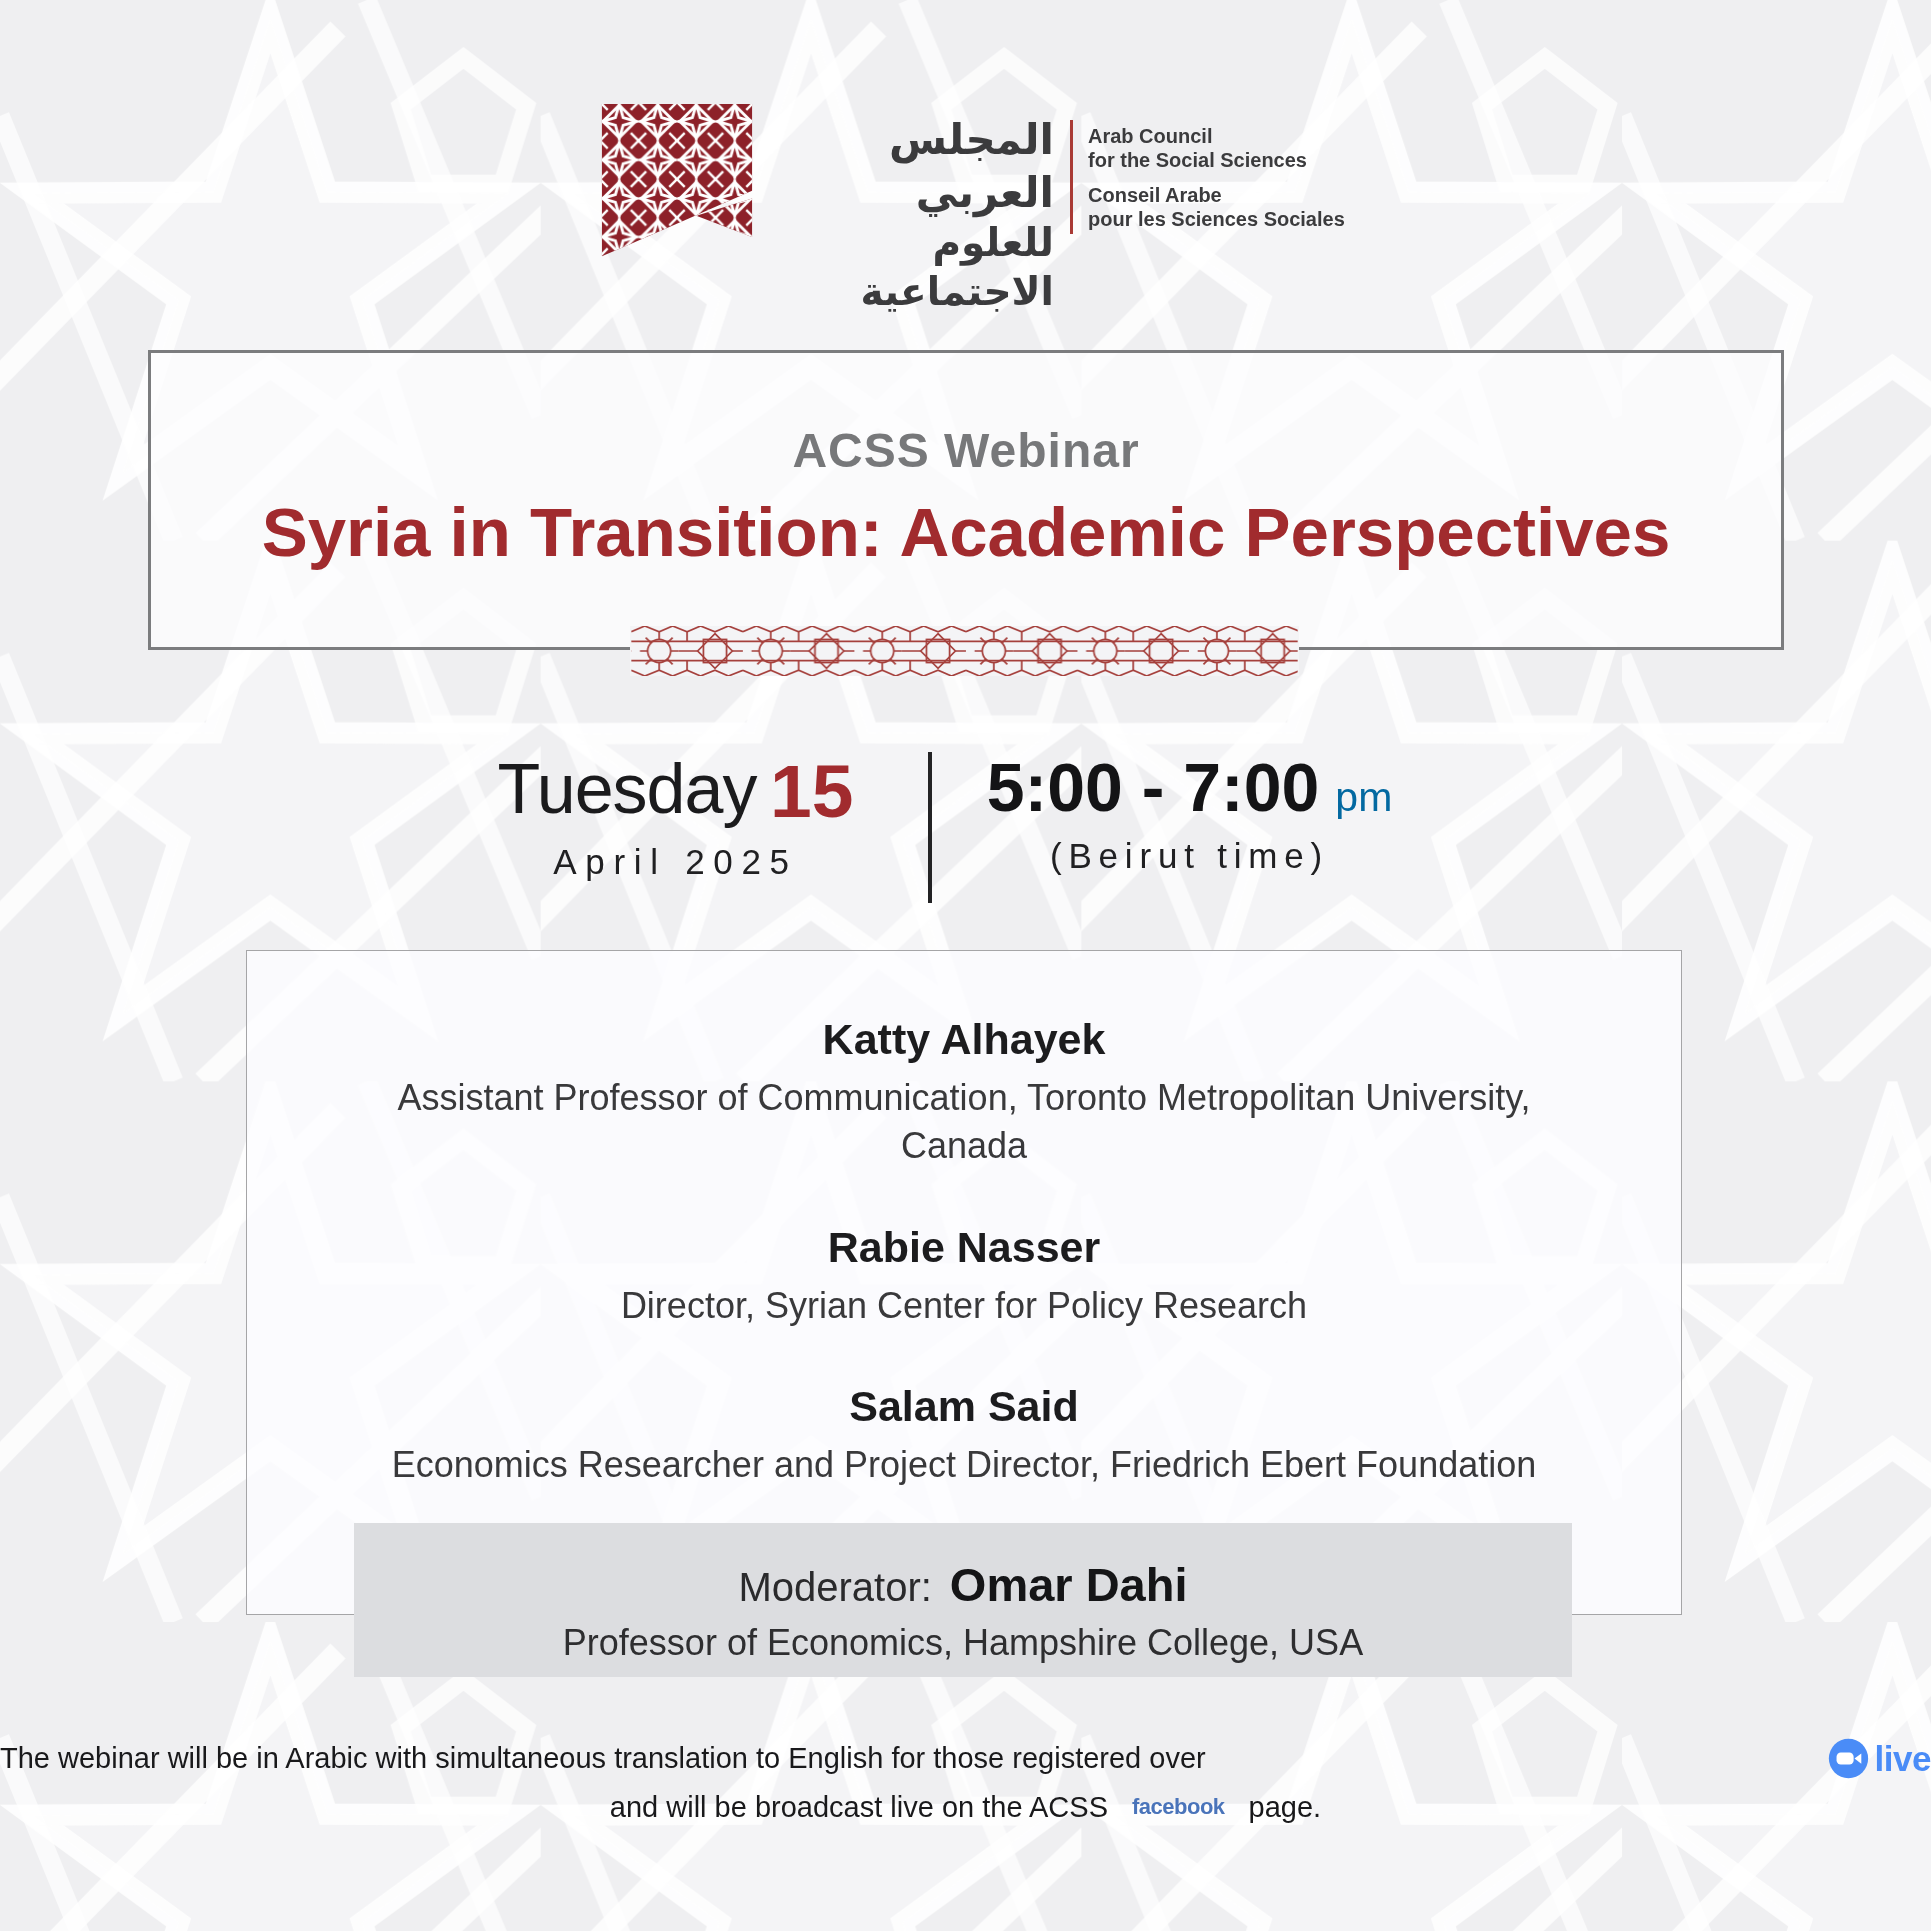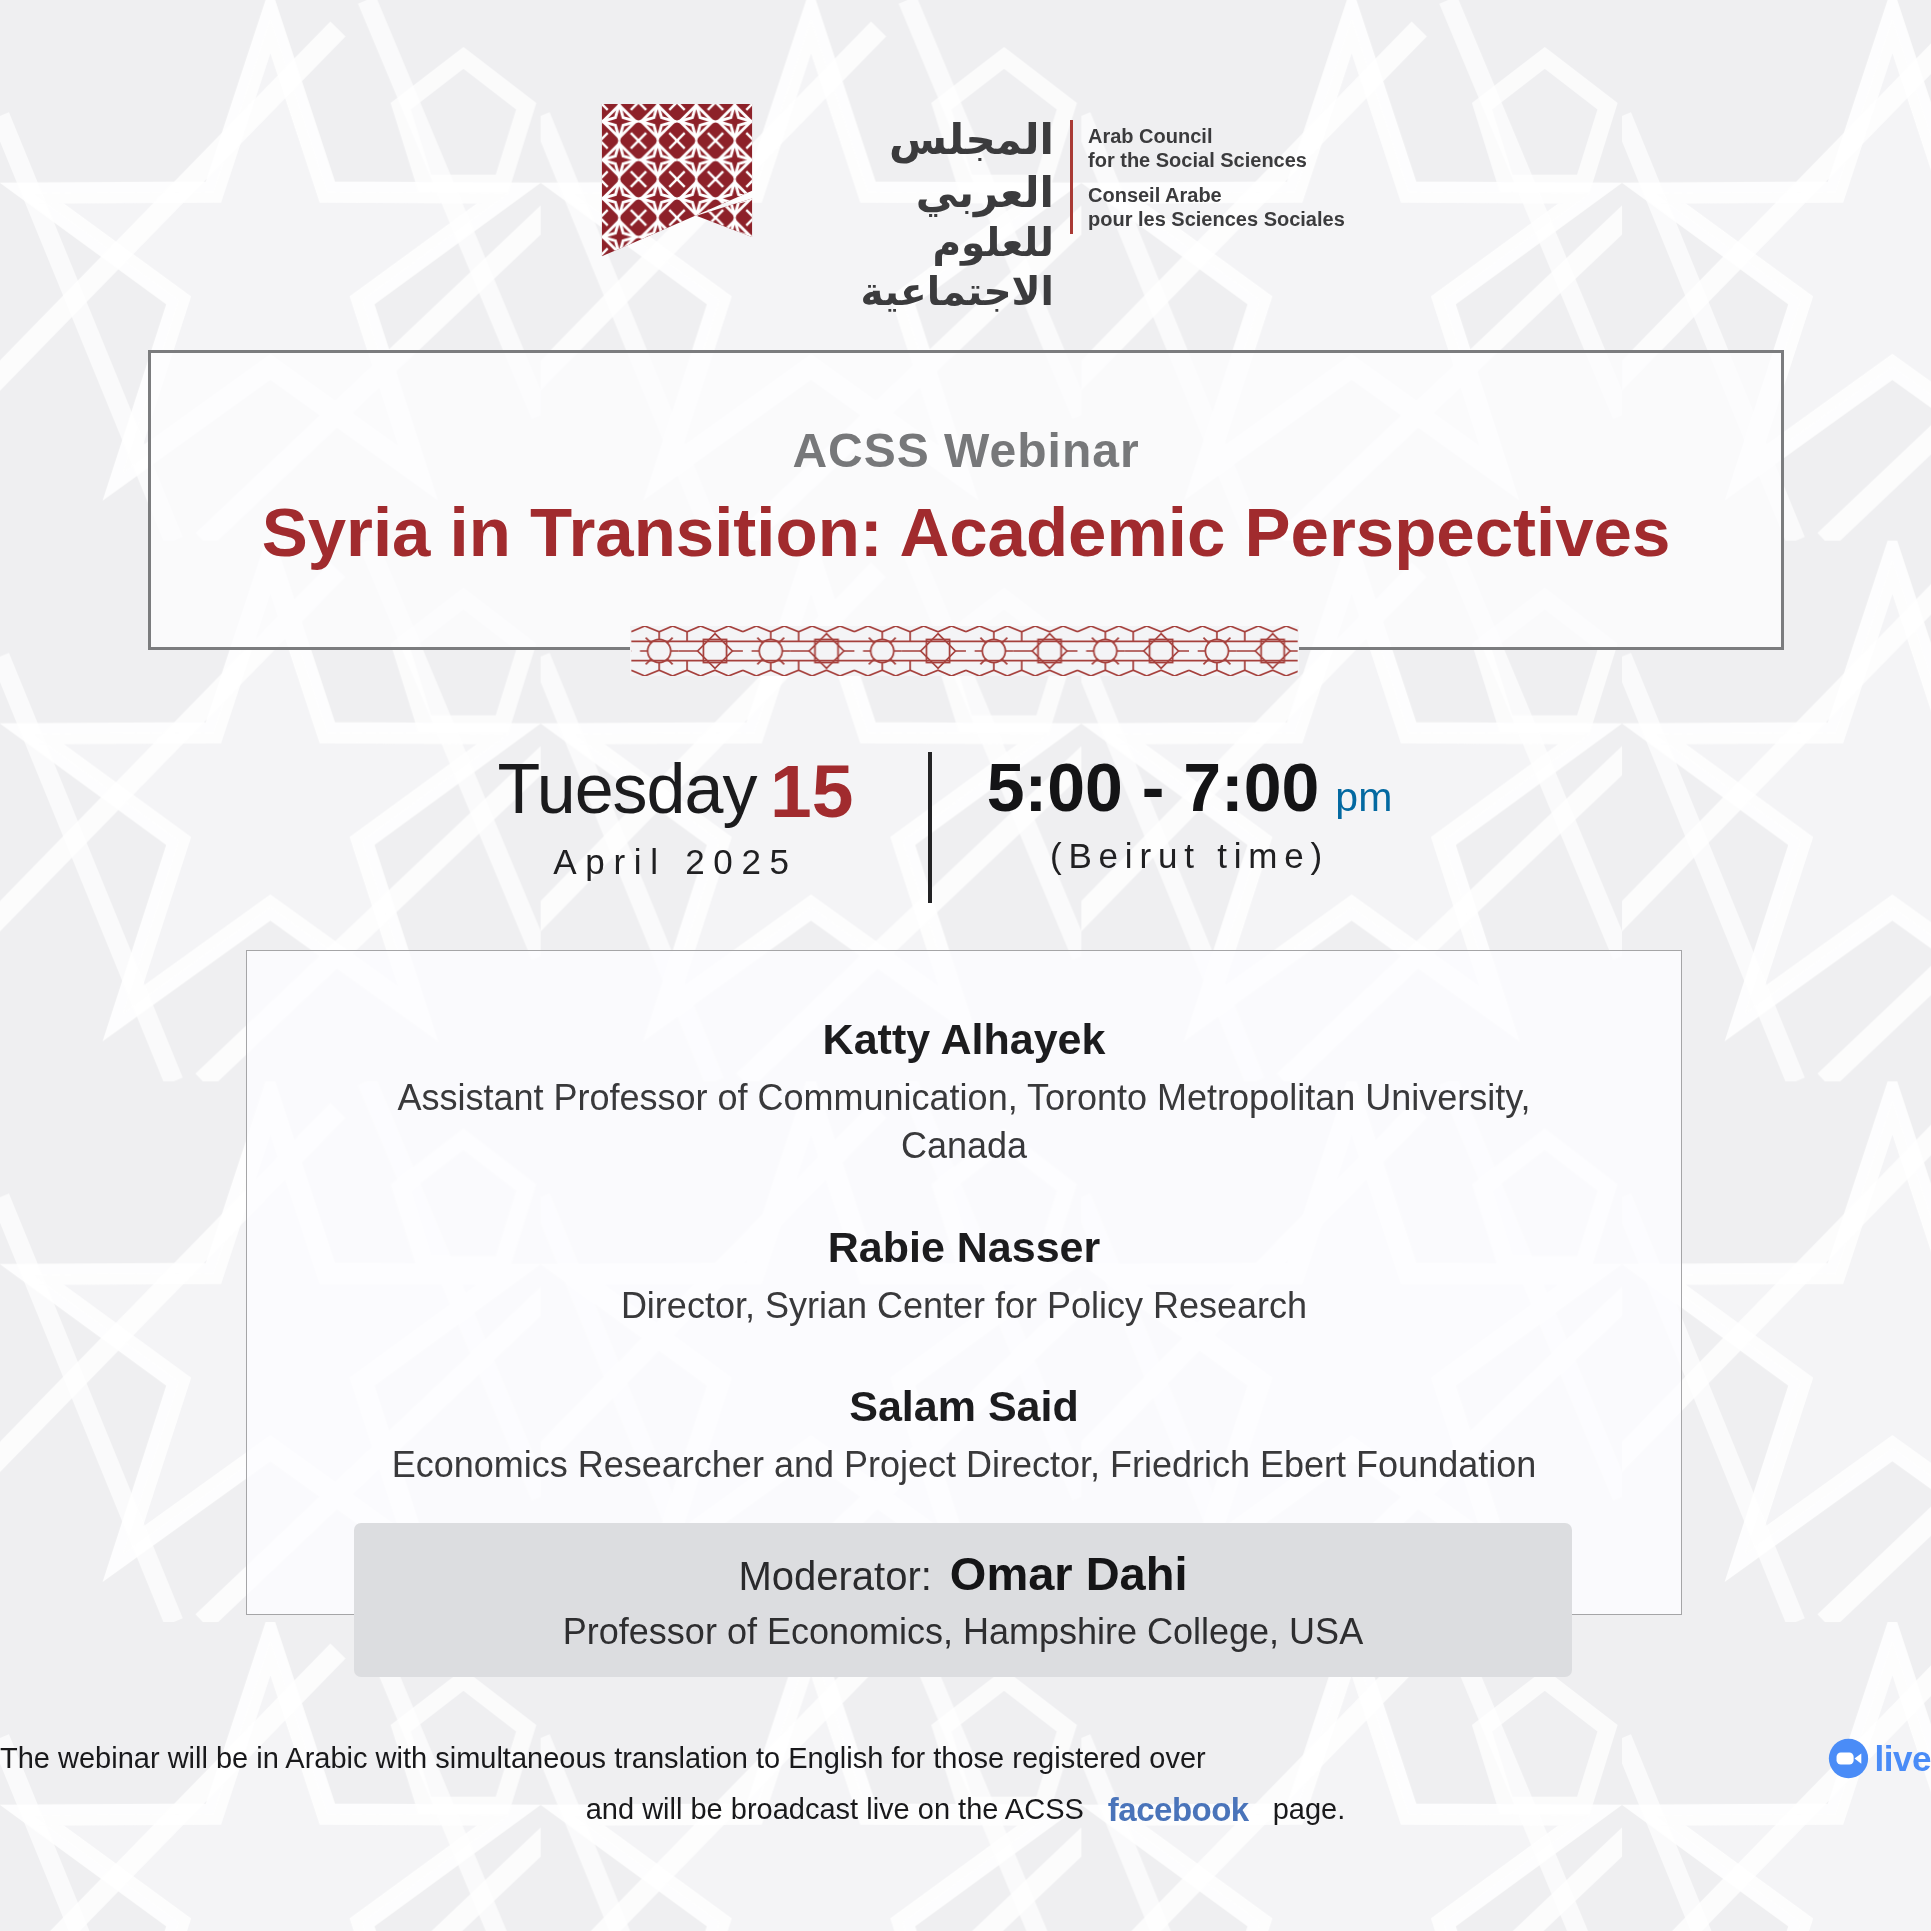--- a/index.html
+++ b/index.html
@@ -51,33 +51,33 @@
     border:1.9px solid #a5a5a7;background:rgba(253,253,255,0.82);
     text-align:center;padding-top:64px;
   }
   .speaker{margin-bottom:52px;}
   .speaker-name{font-size:43px;font-weight:bold;color:#1c1c1e;}
   .speaker-role{margin:9.7px auto 0 auto;font-size:36px;font-weight:400;color:#39393b;line-height:1.35;max-width:1217px;}
 
   
   .moderator-box{
     left:354px;top:1523px;width:1218px;height:154px;box-sizing:border-box;
-    background:#dcdde0;text-align:center;padding-top:23px;border-radius:7px;
+    background:#dcdde0;text-align:center;padding-top:34px;
   }
   .moderator-label{font-size:40px;font-weight:400;color:#2a2a2c;}
   .moderator-name{font-size:47px;font-weight:bold;color:#151517;margin-left:13.5px;}
   .moderator-role{margin-top:9.7px;font-size:36px;font-weight:400;color:#2e2e30;}
 
   
   .footer{left:0;top:1738px;width:1931px;text-align:center;color:#19191b;}
   .footer-line1{display:flex;justify-content:space-between;align-items:center;gap:9.7px;font-size:29px;}
   .footer-line2{margin-top:11.6px;font-size:29px;display:flex;justify-content:center;align-items:center;gap:24px;}
   .zoom-badge{display:inline-flex;align-items:center;gap:5.8px;margin-left:3.9px;}
   .zoom-word{font-size:35px;font-weight:bold;color:#4a8cf7;letter-spacing:-0.5px;}
-  .facebook-word{font-size:33px;font-weight:bold;color:#4a74ba;letter-spacing:-0.5px;}
+  .facebook-word{font-size:22px;font-weight:bold;color:#4a74ba;letter-spacing:-0.5px;}
 </style>
 </head>
 <body>
 
 <svg id="bg-pattern" xmlns="http://www.w3.org/2000/svg" viewBox="0 0 2000 2000" width="1931" height="1931">
   <defs>
     <pattern id="starpat" width="560" height="560" patternUnits="userSpaceOnUse">
       <polygon points="280,20 339,199 527,200 375,311 433,490 280,380 127,490 185,311 33,200 221,199" fill="#f7f7f9" stroke="#ffffff" stroke-width="22" stroke-opacity="0.9" fill-opacity="0.55"></polygon>
       <path d="M-40,430 L350,30" stroke="#ffffff" stroke-width="22" stroke-opacity="0.8" fill="none"></path>
       <path d="M210,560 L600,190" stroke="#ffffff" stroke-width="22" stroke-opacity="0.8" fill="none"></path>

